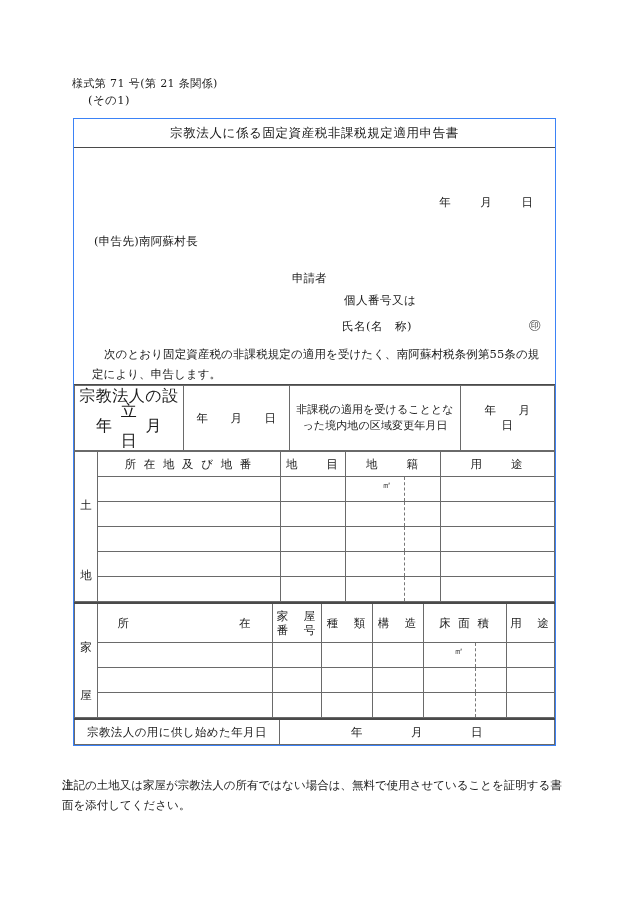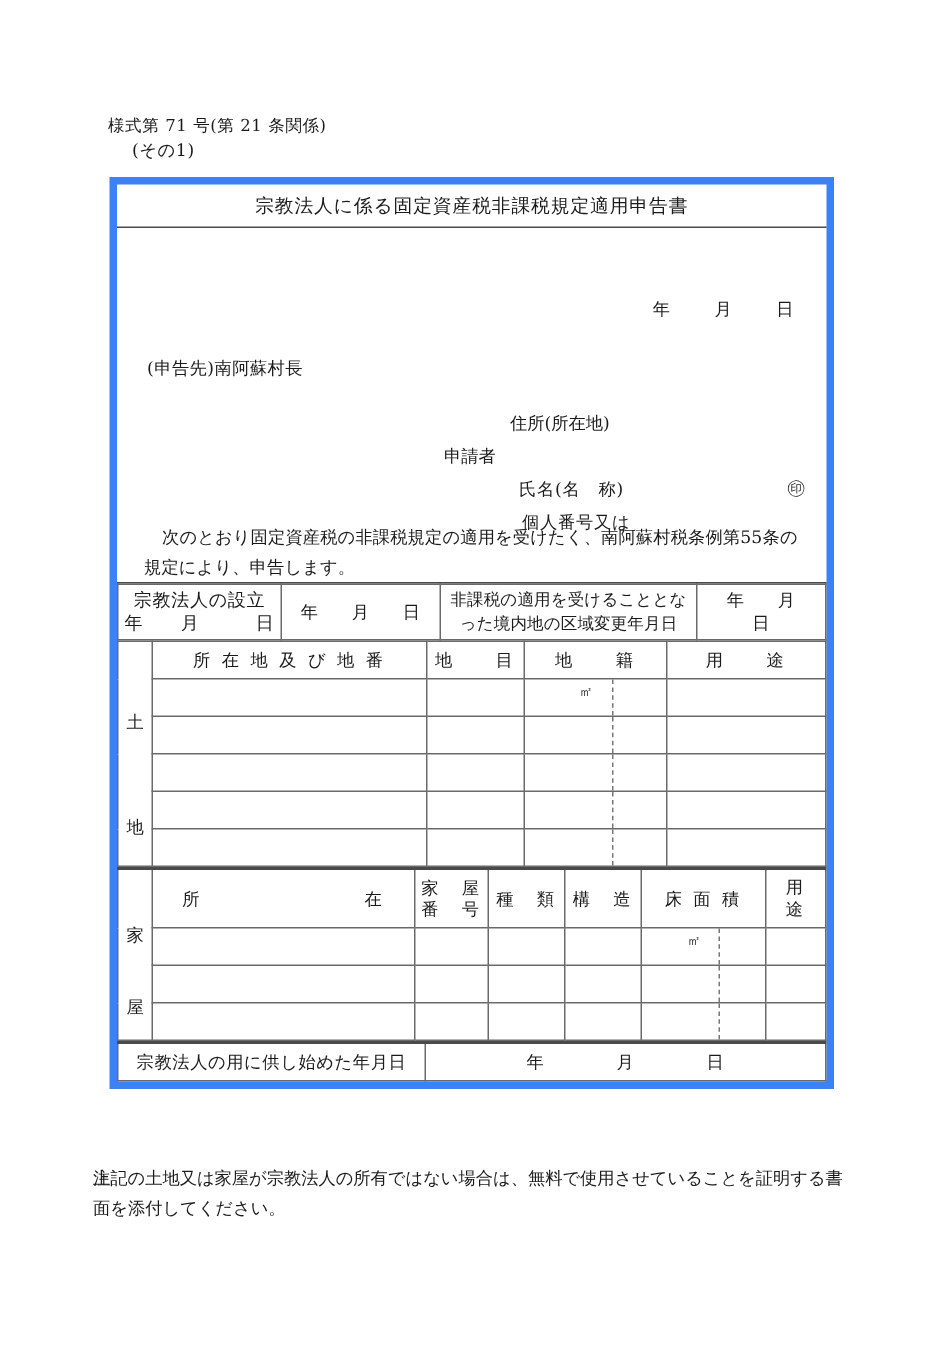--- a/index.html
+++ b/index.html
@@ -40,21 +40,21 @@
     letter-spacing: 0.4px;
     white-space: nowrap;
   }
 
   
   .frame {
     position: absolute;
     left: 73px;
     top: 118px;
     width: 483px;
-    border: 5px solid #3b82f6;
+    border: 1px solid #3b82f6;
     box-sizing: border-box;
   }
 
   
   .title-band {
     height: 28px;
     border-bottom: 1px solid #4a4a4a;
     display: flex;
     align-items: center;
     justify-content: center;
@@ -140,21 +140,21 @@
     text-align: center;
     vertical-align: middle;
     height: 24px;
   }
   td.noleft  { border-left: 0; }
   td.noright { border-right: 0; }
 
   
   .estab-row td { height: 34px; }
   .estab-label {
-    font-size: 12px;
+    font-size: 16px;
     line-height: 15px;
     letter-spacing: 0.5px;
     padding: 2px 3px;
     text-align: center;
   }
   .estab-label2 {
     font-size: 11px;
     line-height: 16px;
     letter-spacing: 0.1px;
     padding: 2px 5px;
@@ -252,31 +252,28 @@
       <div class="date-line-top">
         <span>年</span>
         <span>月</span>
         <span>日</span>
       </div>
 
       <div class="submit-to">(申告先)南阿蘇村長</div>
 
       <div class="applicant-rows">
         <div class="ap-line">
-          <span class="ap-label-addr">住所(所在地)</span>
+          <span class="ap-label-who">申請者</span>
         </div>
-        <div class="ap-line">
-          <span class="ap-label-who">申請者</span>
+        <div class="ap-line" style="height:26px">
+          <span class="ap-label-num1">個人番号又は</span>
         </div>
         <div class="ap-line">
           <span class="ap-label-name">氏名(名　称)</span>
           <span class="seal-mark">㊞</span>
-        </div>
-        <div class="ap-line" style="height:26px">
-          <span class="ap-label-num1">個人番号又は</span>
         </div>
       </div>
 
       <div class="preamble">次のとおり固定資産税の非課税規定の適用を受けたく、南阿蘇村税条例第55条の規定により、申告します。</div>
     </div>
 
     <table class="grid">
       <tbody>
           <tr class="estab-row">
         <td class="noleft" style="width:108px">

